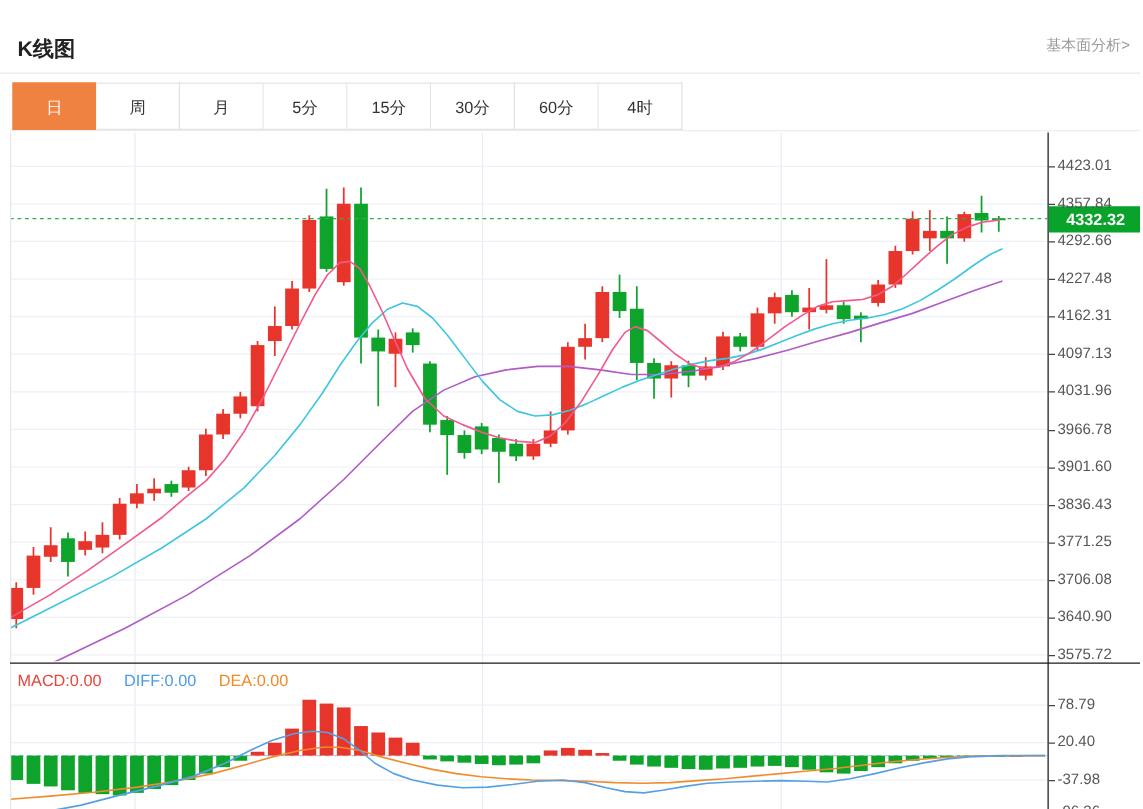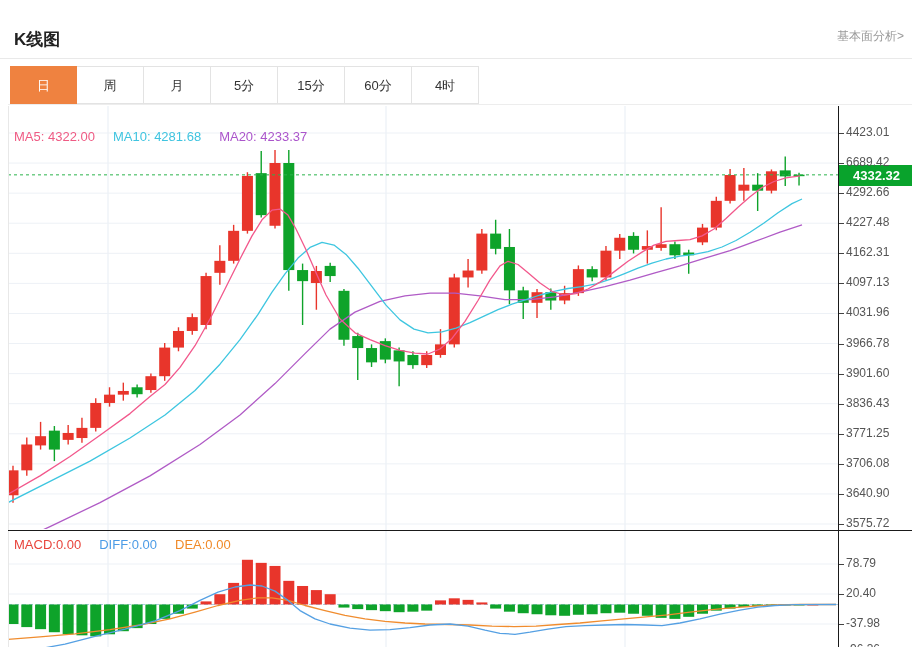--- a/index.html
+++ b/index.html
@@ -42,20 +42,21 @@
   <div class="hdr-title">K线图</div>
   <div class="hdr-link">基本面分析&gt;</div>
   <div class="hdr-divider"></div>
 
   <div class="tabs">
     <div class="tab active">日</div>
     <div class="tab">周</div>
     <div class="tab">月</div>
     <div class="tab">5分</div>
     <div class="tab">15分</div>
+    <div class="tab">30分</div>
     <div class="tab">60分</div>
     <div class="tab">4时</div>
   </div>
   <div class="tabs-underline"></div>
 
   <svg id="plot" width="830" height="557" viewBox="0 0 830 557">
       <defs>
         <clipPath id="clipMain">
           <rect x="0" y="0" width="830" height="423"></rect>
         </clipPath>
@@ -271,35 +272,32 @@
         <path d="M0.0,547.3 L27.0,543.7 L57.0,538.1 L87.0,530.3 L117.0,523.1 L147.0,514.9 L172.0,504.6 L192.0,494.4 L210.0,486.2 L227.0,481.0 L242.0,479.0 L254.0,480.0 L267.0,485.1 L280.0,494.4 L292.0,504.6 L307.0,512.9 L322.0,518.0 L342.0,522.1 L362.0,524.2 L382.0,523.7 L402.0,521.6 L422.0,519.0 L442.0,518.0 L460.0,520.1 L477.0,524.2 L492.0,527.3 L507.0,528.3 L522.0,526.2 L540.0,523.1 L558.0,520.6 L577.0,519.6 L597.0,519.0 L617.0,518.5 L637.0,519.0 L654.0,519.6 L672.0,517.0 L692.0,512.9 L712.0,508.2 L732.0,504.1 L750.0,501.1 L767.0,499.5 L787.0,498.7 L828.0,498.5" fill="none" stroke="#55a0e3" stroke-width="1.3" stroke-linejoin="round"></path>
       </g>
     </svg>
 
   <div class="chart-left-border"></div>
   <div class="axis-line"></div>
   <div class="sep-line"></div>
   <div class="bottom-line"></div>
 
 
-  <div class="ma-row">
-    <span class="ma5">MA5: 4322.00</span><span class="ma10">MA10: 4281.68</span><span class="ma20">MA20: 4233.37</span>
-  </div>
 
   <div class="macd-row">
     <span class="macd-v">MACD:0.00</span><span class="diff-v">DIFF:0.00</span><span class="dea-v">DEA:0.00</span>
   </div>
 
   <div class="price-tag">4332.32</div>
 
   <div id="ylabels"></div>
 <div class="ytick" style="top: 115px;"></div>
     <div class="ylab" style="top: 107px;">4423.01</div>
     <div class="ytick" style="top: 145.077px;"></div>
-    <div class="ylab" style="top: 137.077px;">6689.42</div>
+    <div class="ylab" style="top: 137.077px;">4357.84</div>
     <div class="ytick" style="top: 175.154px;"></div>
     <div class="ylab" style="top: 167.154px; text-align: center;">4292.66</div>
     <div class="ytick" style="top: 205.231px;"></div>
     <div class="ylab" style="top: 197.231px;">4227.48</div>
     <div class="ytick" style="top: 235.308px;"></div>
     <div class="ylab" style="top: 227.308px;">4162.31</div>
     <div class="ytick" style="top: 265.385px;"></div>
     <div class="ylab" style="top: 257.385px;">4097.13</div>
     <div class="ytick" style="top: 295.461px;"></div>
     <div class="ylab" style="top: 287.461px;">4031.96</div>

